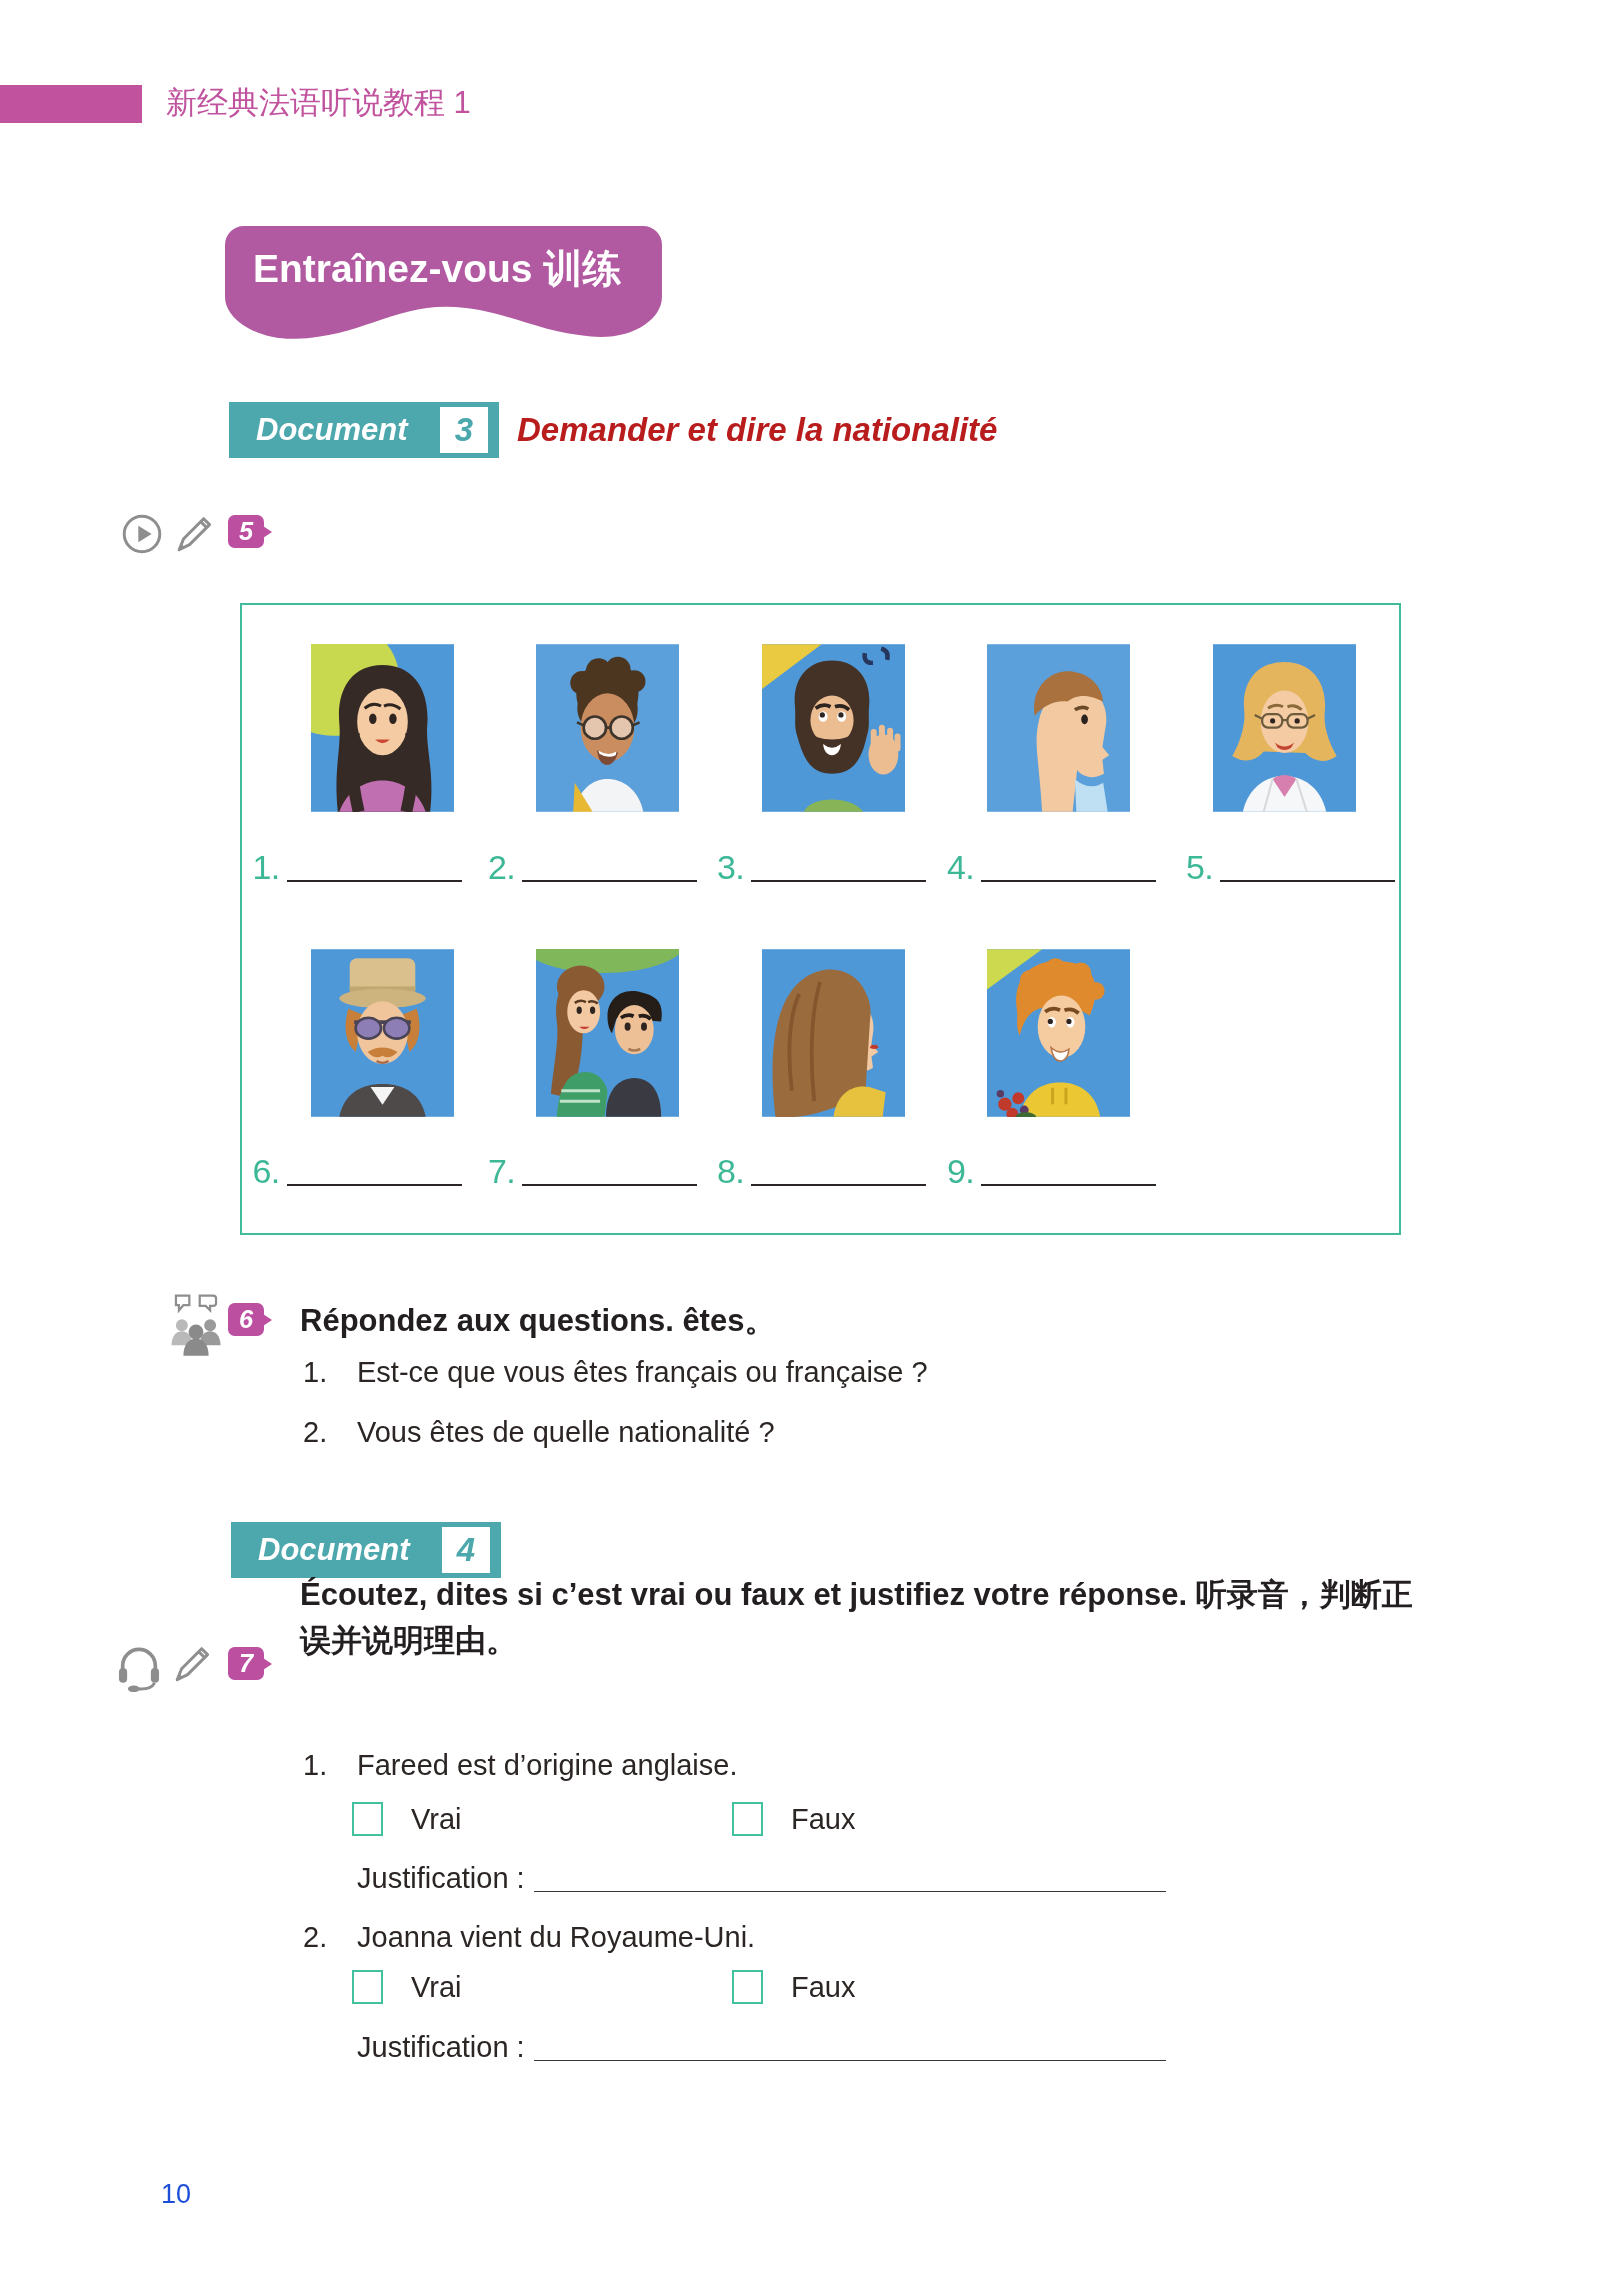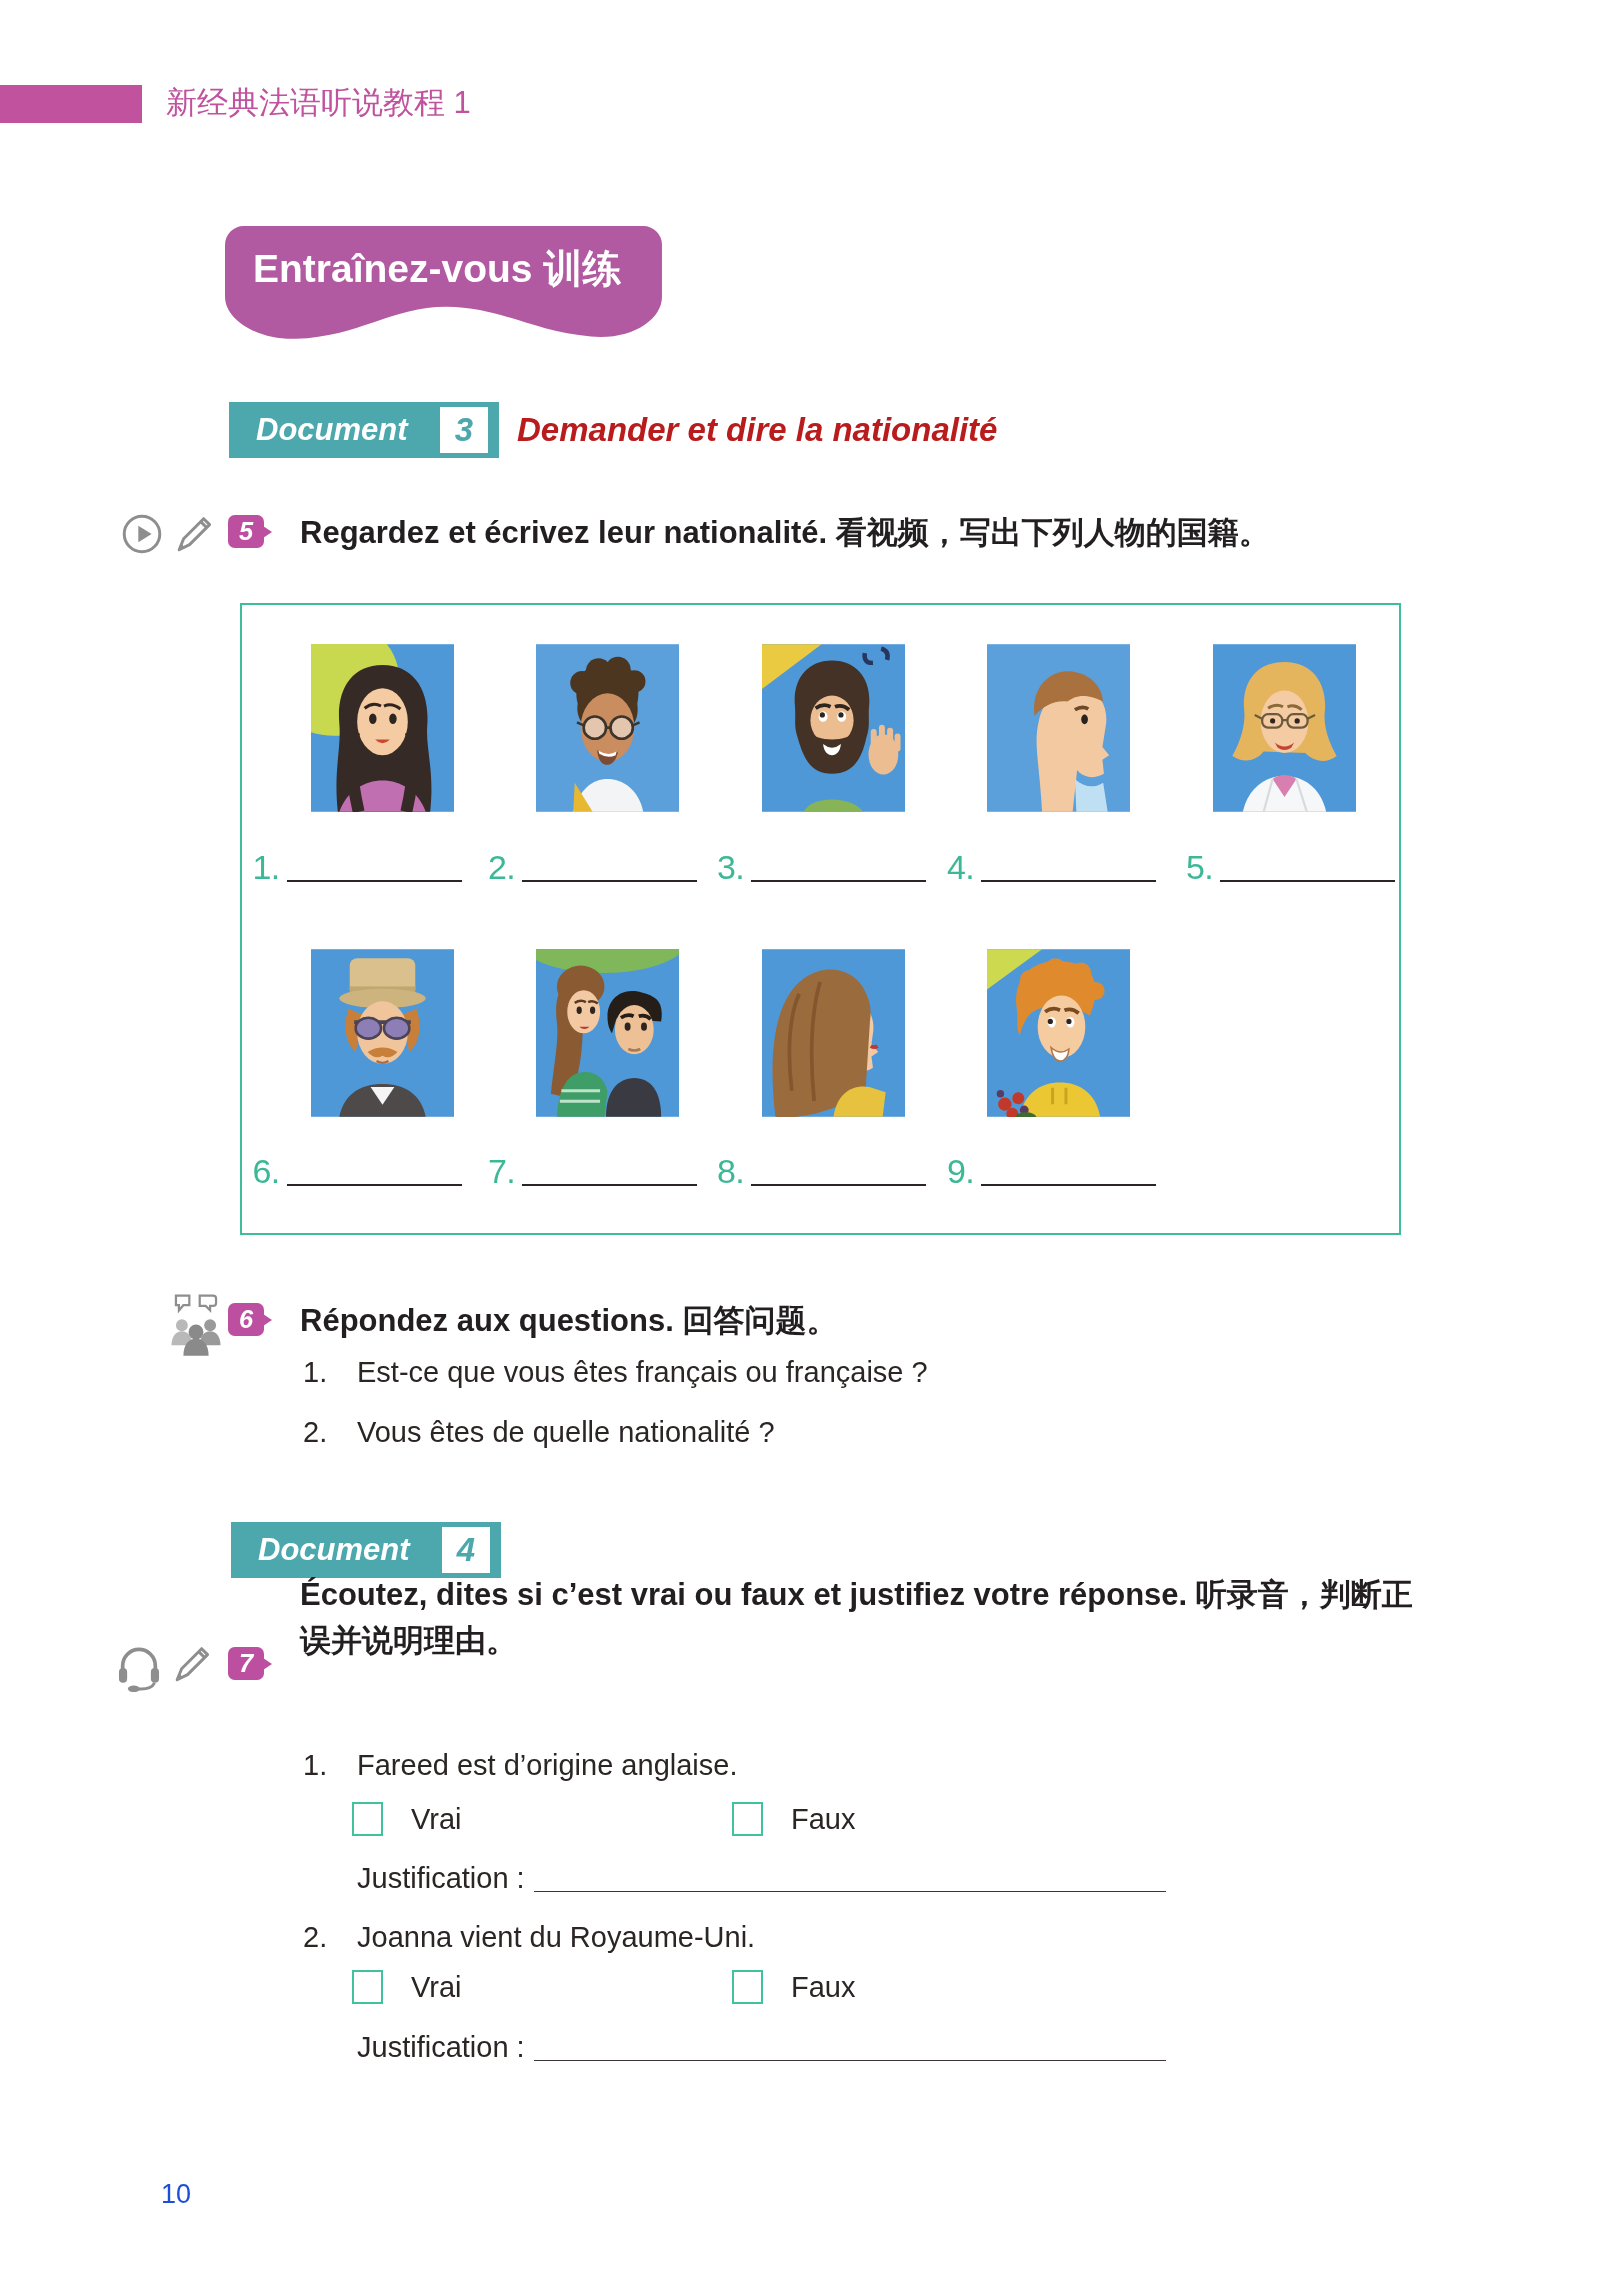--- a/index.html
+++ b/index.html
@@ -88,21 +88,20 @@
   <svg class="abs" style="left:174px;top:512px;" width="40" height="43" viewBox="0 0 54 58">
     <g stroke="#8e8e8e" stroke-width="4" fill="none" stroke-linejoin="round">
       <path d="M7 51 L13 36 L40 9 L48 17 L21 44 Z"></path>
       <path d="M36 13 L44 21"></path>
     </g>
     <path d="M7 51 L10 43 L15 48 Z" fill="#8e8e8e"></path>
   </svg>
   <div class="abs badge" style="left:228px;top:515px;">
     <span>5</span>
   </div>
-  <div class="abs ex-instruction" style="left:300px;top:514px;width:1068px;">Regardez et écrivez leur nationalité. 看视频，写出下列人物的国籍。</div>
 
   <div class="abs frame-box">
 
     <div class="portrait" style="left:69px;top:39px;" aria-label="woman with long dark wavy hair, pink top, green and blue background">
       <svg width="143" height="168" viewBox="0 0 192 225">
         <rect width="192" height="225" fill="#4f98d8"></rect>
         <ellipse cx="30" cy="45" rx="88" ry="78" fill="#c9d94f"></ellipse>
         <path d="M96 28c-42 0-62 34-58 78 3 34-8 62-2 119h124c6-54-6-84-4-115 4-48-18-82-60-82z" fill="#362a26"></path>
         <ellipse cx="96" cy="104" rx="34" ry="45" fill="#f4cba3"></ellipse>
         <path d="M72 86q11-9 22-3" stroke="#2e2420" stroke-width="4" fill="none"></path>
@@ -325,21 +324,21 @@
         <path d="M40 70c0-12 6-19 14-19s14 7 14 19z"></path>
     </g>
     <g fill="#8a8a8a">
       <circle cx="35" cy="52" r="10"></circle>
         <path d="M18 84c0-15 7-23 17-23s17 8 17 23z"></path>
     </g>
   </svg>
   <div class="abs badge" style="left:228px;top:1303px;">
     <span>6</span>
   </div>
-  <div class="abs ex-instruction" style="left:300px;top:1302px;width:1120px;">Répondez aux questions. 回答问题。</div>
+  <div class="abs ex-instruction" style="left:300px;top:1302px;width:1120px;">Répondez aux questions. êtes。</div>
 
   <div class="abs q-row" style="left:303px;top:1354px;">
     <span class="q-num">1.</span>
     <span>Est-ce que vous êtes français ou française ?</span>
   </div>
   <div class="abs q-row" style="left:303px;top:1414px;">
     <span class="q-num">2.</span>
     <span>Vous êtes de quelle nationalité ?</span>
   </div>
 

